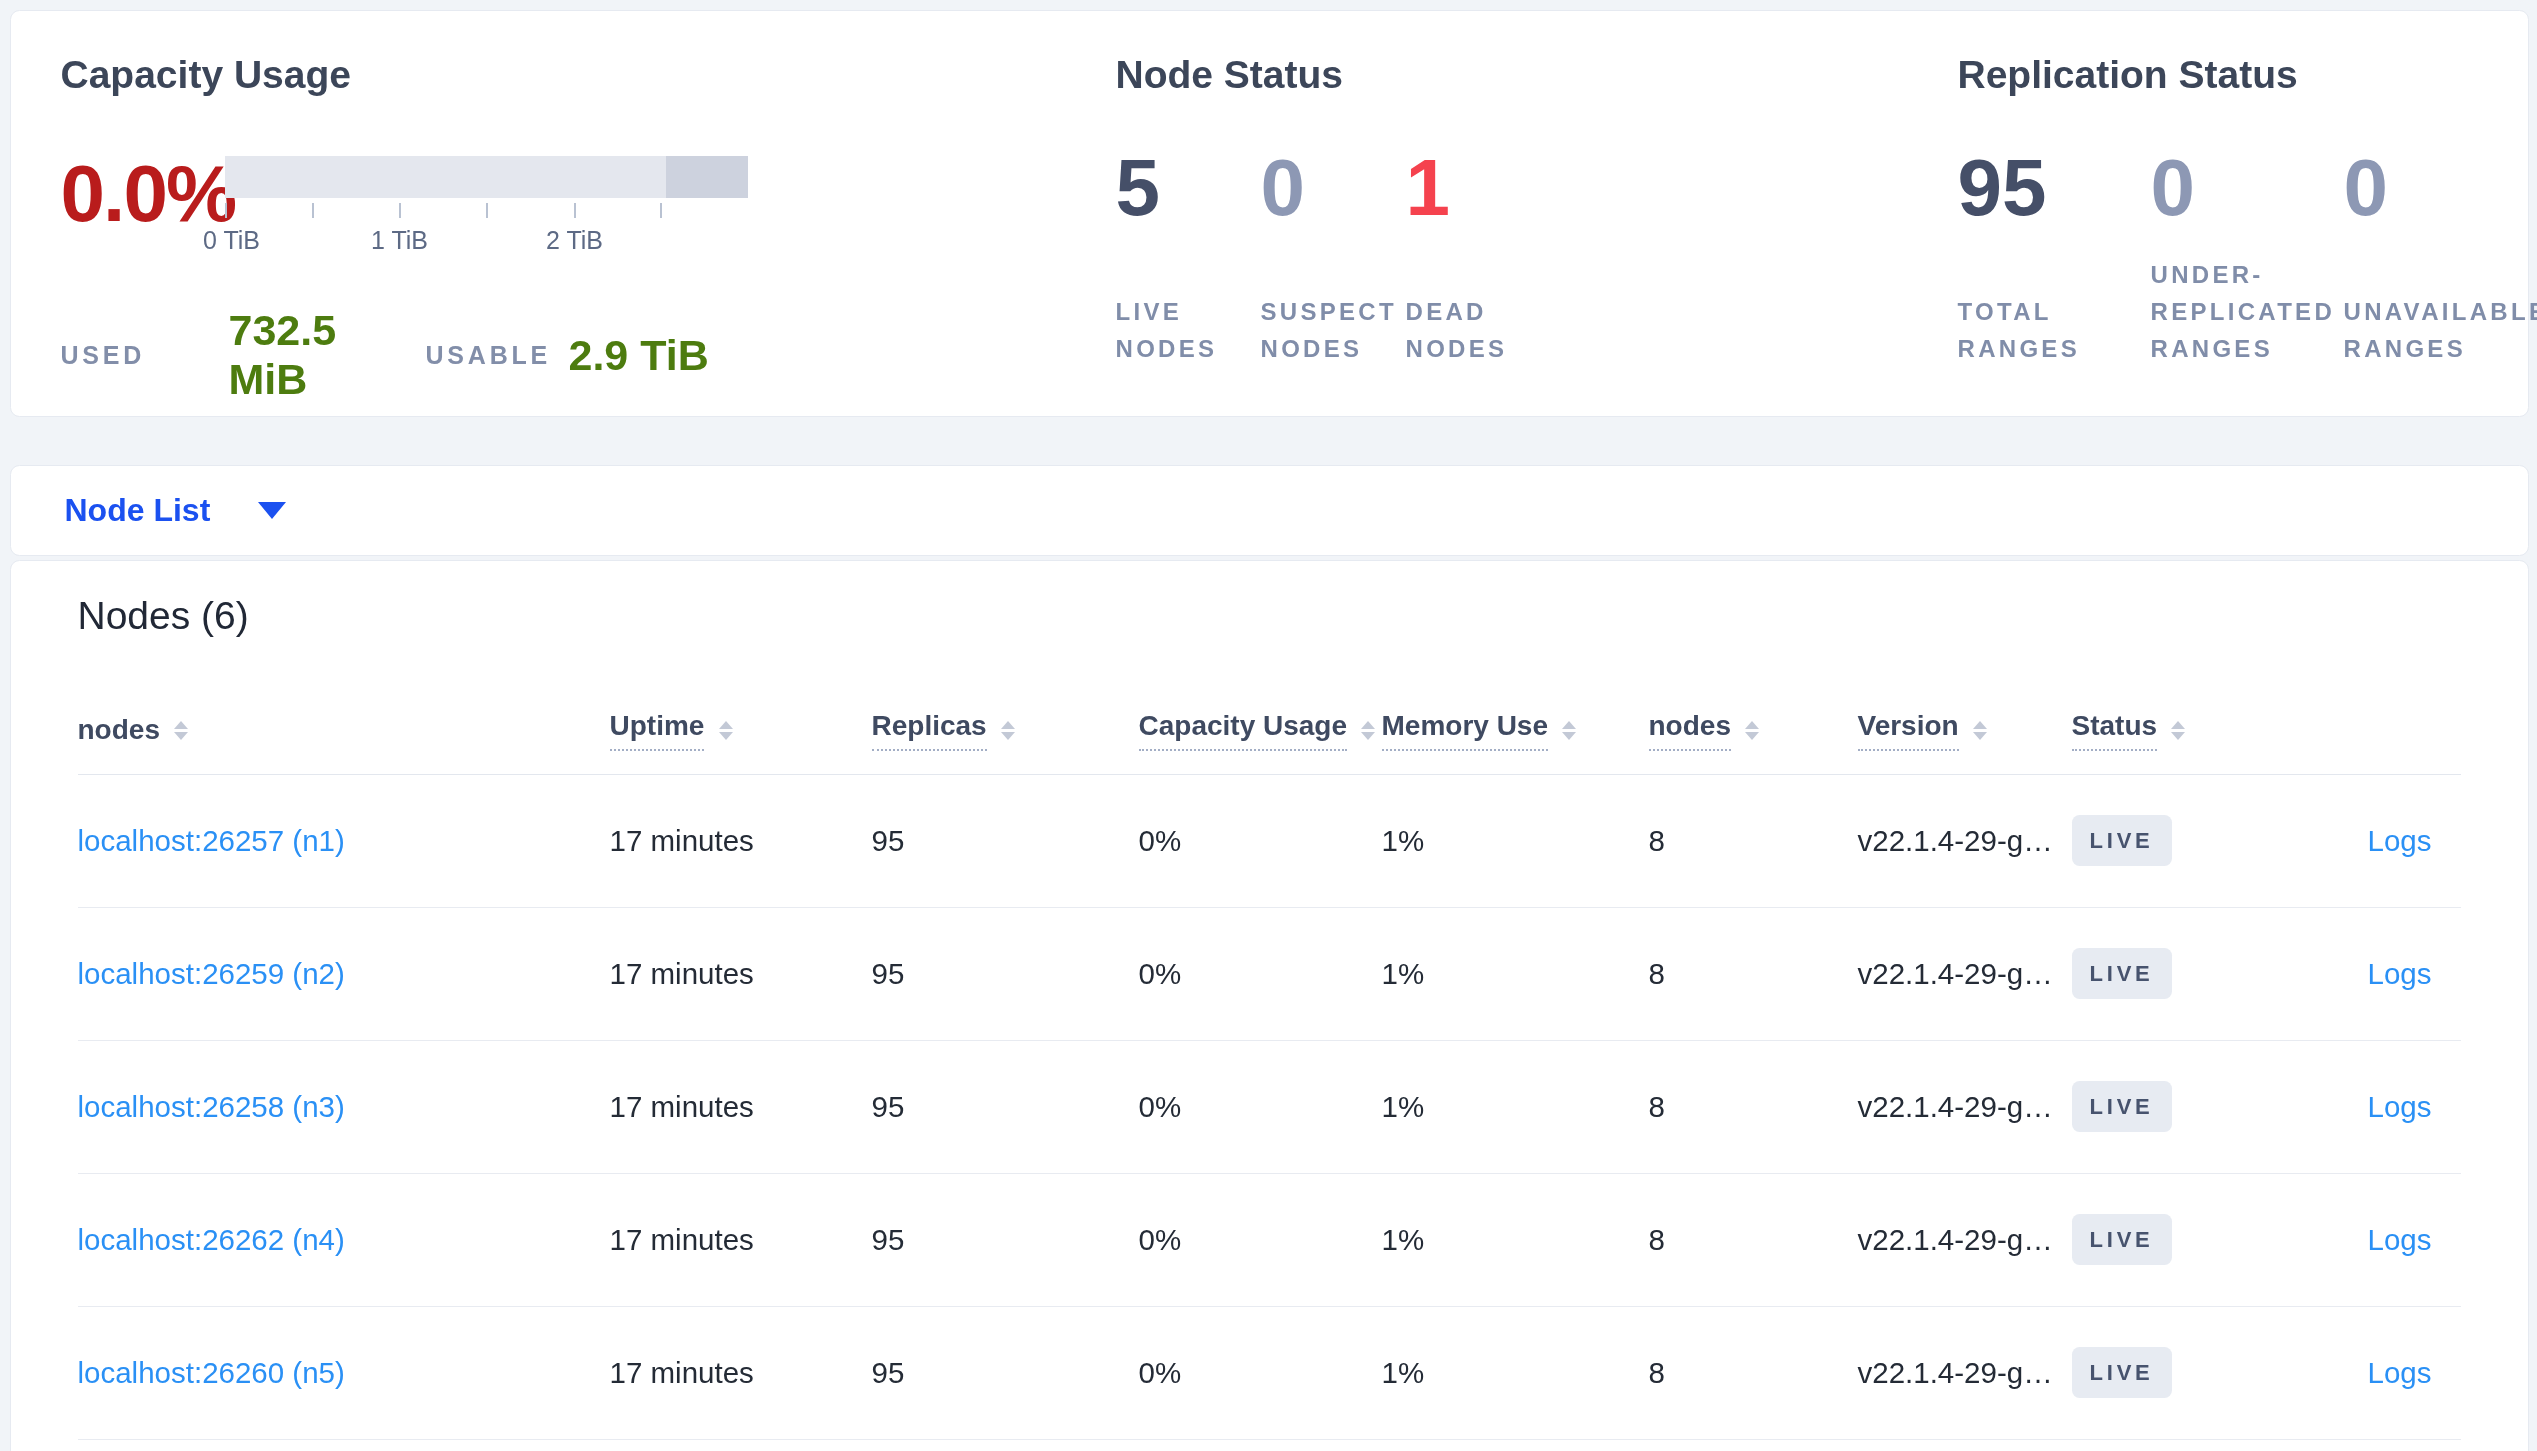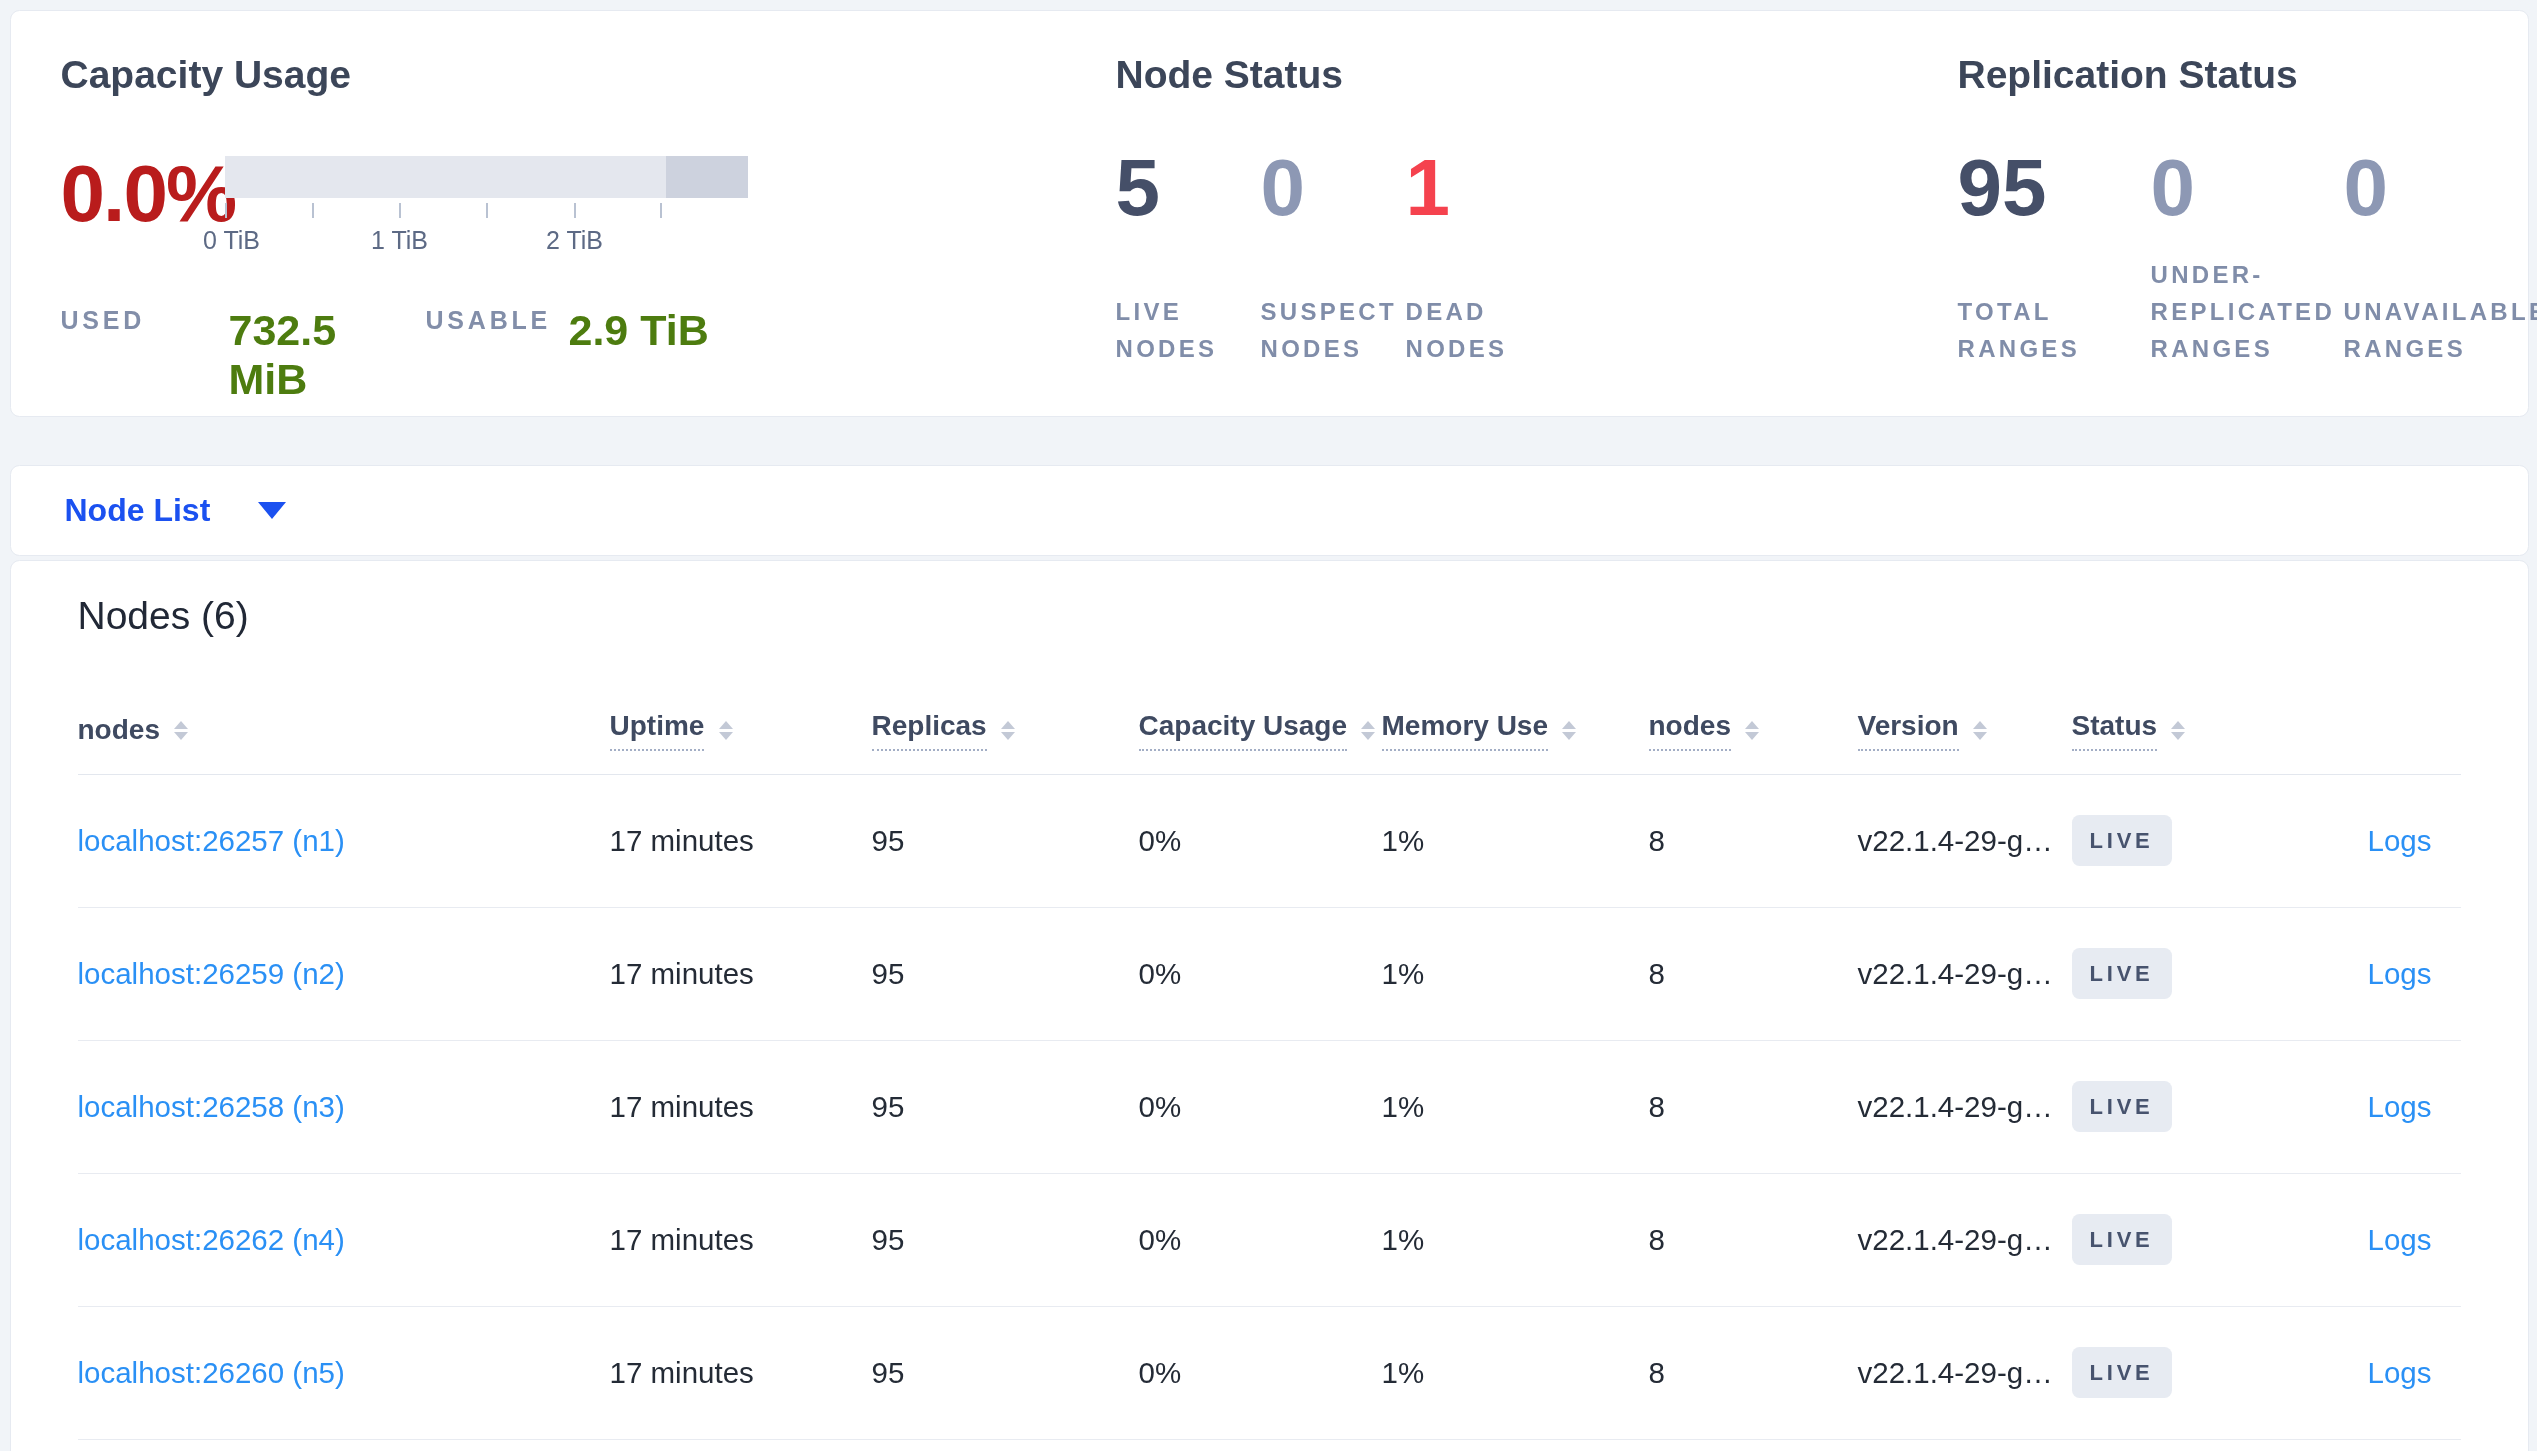--- a/index.html
+++ b/index.html
@@ -41,21 +41,21 @@
   .meter-ticks i:nth-child(3) { left: 174px; }
   .meter-ticks i:nth-child(4) { left: 261px; }
   .meter-ticks i:nth-child(5) { left: 349px; }
   .meter-ticks i:nth-child(6) { left: 435px; }
   .meter-labels { position: relative; width: 523px; height: 30.5px; margin-top: 5.7px; font-size: 25px; color: #5d6a85; }
   .meter-labels span { position: absolute; transform: translateX(-50%); white-space: nowrap; }
   .meter-labels .tl0 { left: 7px; }
   .meter-labels .tl1 { left: 175px; }
   .meter-labels .tl2 { left: 350px; }
 
-  .cap-usage { display: flex; align-items: flex-start; margin-top: 50px; }
+  .cap-usage { display: flex; align-items: center; margin-top: 50px; }
   .kv-label {
     font-size: 25px; letter-spacing: 3.8px; color: #828ea9; font-weight: 600;
   }
   .kv-value { font-size: 43px; font-weight: 600; color: #4d7c0f; }
   .cap-usage .w1 { width: 168px; }
   .cap-usage .w2 { width: 197px; }
   .cap-usage .w3 { width: 143px; }
 
   .stats { display: flex; margin-top: 51px; }
   .stat { display: flex; flex-direction: column; height: 219px; }

